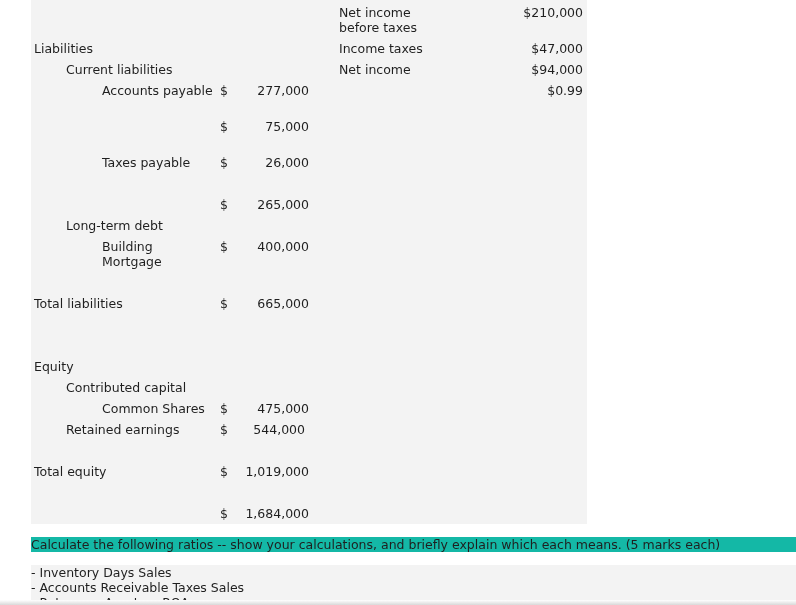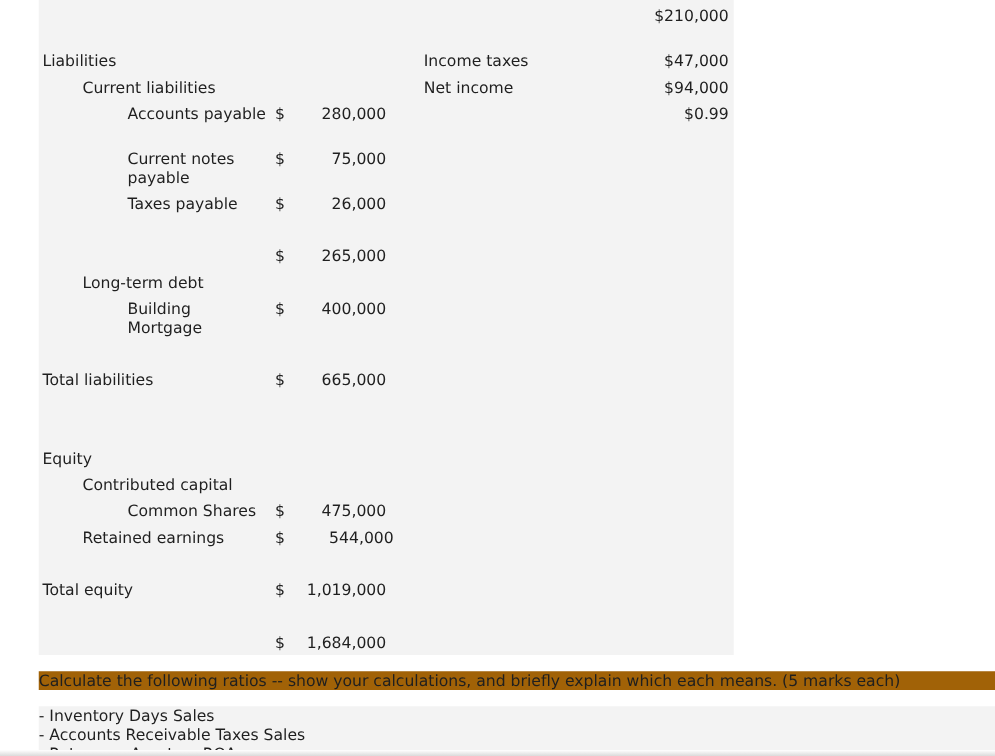--- a/index.html
+++ b/index.html
@@ -2,39 +2,38 @@
 <html><head>
 <meta charset="utf-8">
 <style>
   html, body { margin: 0; padding: 0; background: #ffffff; }
   body { width: 796px; height: 605px; overflow: hidden; position: relative;
          font-family: "DejaVu Sans", "Liberation Sans", sans-serif; font-size: 12.5px; color: #1f1f1f; }
   .panel { position: absolute; left: 31px; top: 0; width: 556px; height: 524px; background: #f3f3f3; }
   .t { position: absolute; white-space: nowrap; line-height: 15px; }
   .wrap { white-space: normal; }
   .r { text-align: right; }
-  .q { position: absolute; left: 31px; top: 537px; width: 765px; height: 15px; background: #a16207; }
+  .q { position: absolute; left: 31px; top: 537px; width: 765px; height: 15px; background: #14b8a6; }
   .list { position: absolute; left: 31px; top: 565px; width: 765px; height: 40px; background: #f3f3f3; }
   .list .t { left: 0; }
   .shadow { position: absolute; left: 0; top: 600px; width: 796px; height: 5px;
             background: linear-gradient(#ffffff, #d9d9d9); }
 </style>
 </head>
 <body>
 
 <div class="panel">
 
   <div class="t" style="left:3px;top:41px">Liabilities</div>
   <div class="t" style="left:35px;top:62px">Current liabilities</div>
 
   <div class="t" style="left:71px;top:83px">Accounts payable</div>
   <div class="t" style="left:189px;top:83px">$</div>
-  <div class="t r" style="left:200px;width:78px;top:83px">280,000</div>
+  <div class="t r" style="left:200px;width:78px;top:83px">277,000</div>
 
-  <div class="t wrap" style="left:71px;width:95px;top:119px">Current notes payable</div>
   <div class="t" style="left:189px;top:119px">$</div>
   <div class="t r" style="left:200px;width:78px;top:119px">75,000</div>
 
   <div class="t" style="left:71px;top:155px">Taxes payable</div>
   <div class="t" style="left:189px;top:155px">$</div>
   <div class="t r" style="left:200px;width:78px;top:155px">26,000</div>
 
   <div class="t" style="left:189px;top:197px">$</div>
   <div class="t r" style="left:200px;width:78px;top:197px">265,000</div>
 
@@ -49,29 +48,30 @@
 
   <div class="t" style="left:3px;top:359px">Equity</div>
   <div class="t" style="left:35px;top:380px">Contributed capital</div>
 
   <div class="t" style="left:71px;top:401px">Common Shares</div>
   <div class="t" style="left:189px;top:401px">$</div>
   <div class="t r" style="left:200px;width:78px;top:401px">475,000</div>
 
   <div class="t" style="left:35px;top:422px">Retained earnings</div>
   <div class="t" style="left:189px;top:422px">$</div>
-  <div class="t r" style="left:206px;width:78px;top:422px">544,000</div>
+  <div class="t r" style="left:196px;width:78px;top:422px">544,000</div>
 
   <div class="t" style="left:3px;top:464px">Total equity</div>
   <div class="t" style="left:189px;top:464px">$</div>
   <div class="t r" style="left:200px;width:78px;top:464px">1,019,000</div>
 
   <div class="t" style="left:189px;top:506px">$</div>
   <div class="t r" style="left:200px;width:78px;top:506px">1,684,000</div>
 
+  <div class="t wrap" style="left:308px;width:90px;top:5px">Net income before taxes</div>
   <div class="t r" style="left:460px;width:92px;top:5px">$210,000</div>
 
   <div class="t" style="left:308px;top:41px">Income taxes</div>
   <div class="t r" style="left:460px;width:92px;top:41px">$47,000</div>
 
   <div class="t" style="left:308px;top:62px">Net income</div>
   <div class="t r" style="left:460px;width:92px;top:62px">$94,000</div>
 
   <div class="t r" style="left:460px;width:92px;top:83px">$0.99</div>
 </div>

